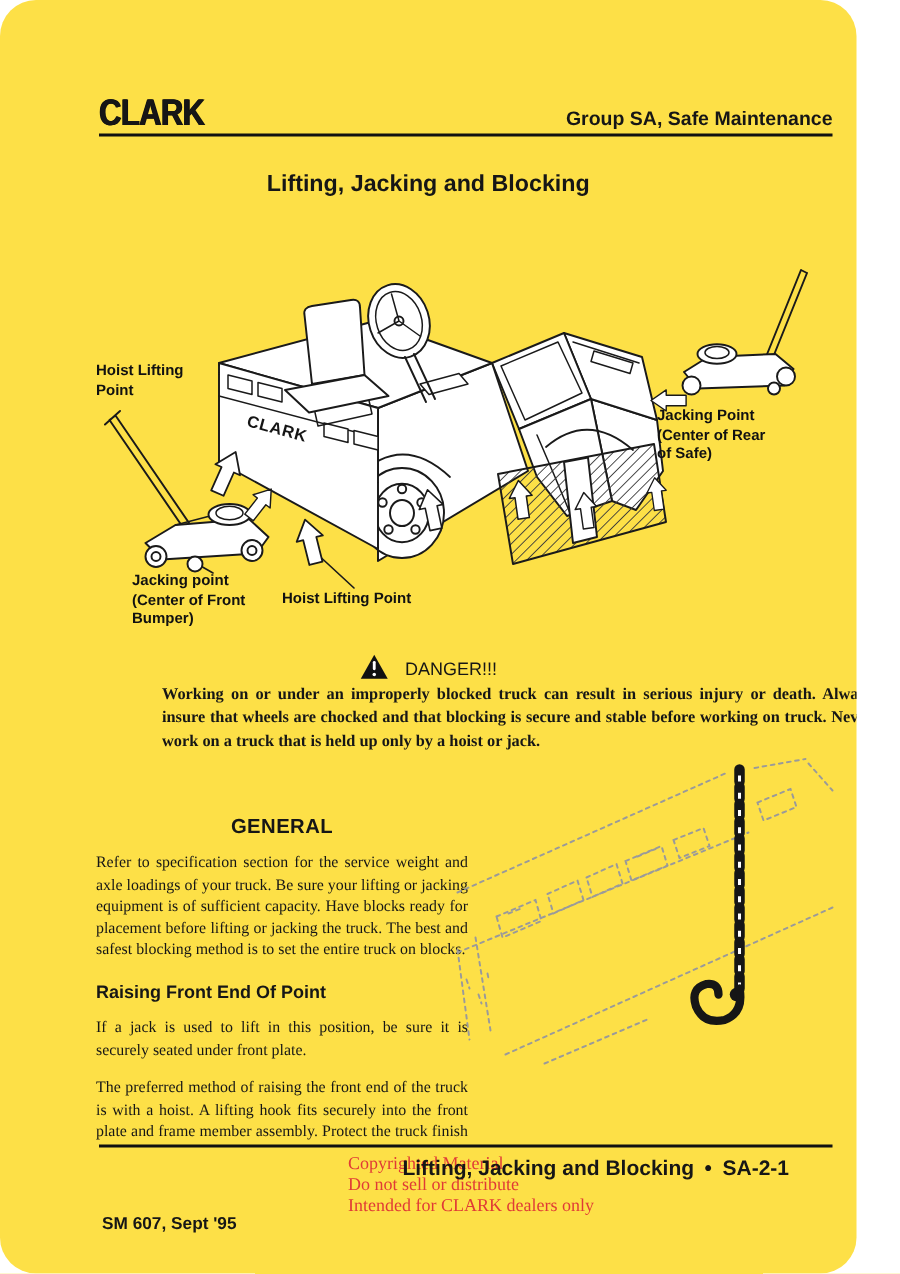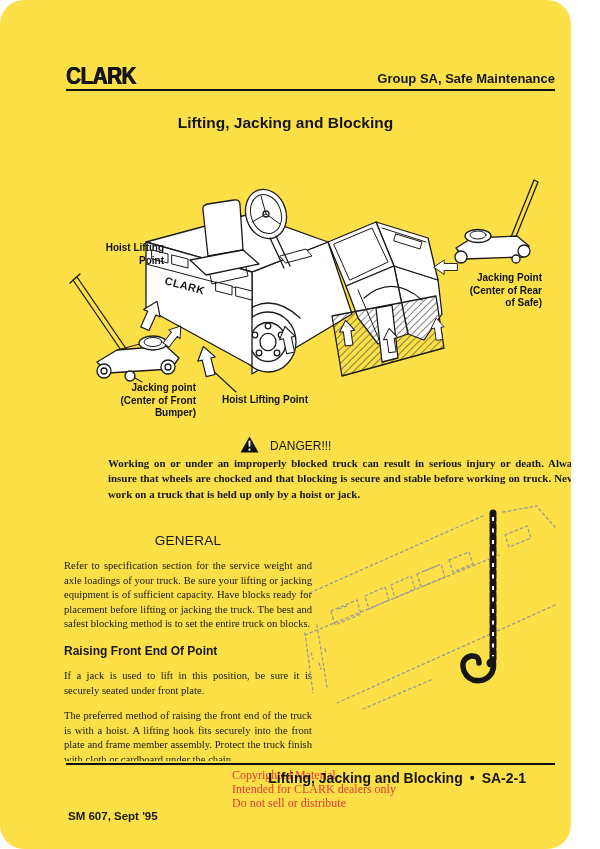--- a/index.html
+++ b/index.html
@@ -13,30 +13,30 @@
         transform:scaleY(1.12) scaleX(0.94);transform-origin:left bottom;
         text-shadow:0.6px 0 0 #111,-0.3px 0 0 #111;line-height:1;}
   .group-title{font-weight:bold;font-size:13px;margin-bottom:2px;}
   
   .sec-title{position:absolute;left:0;top:112px;width:100%;text-align:center;
              font-weight:bold;font-size:15.5px;line-height:1.45;}
   
   .fig1{position:absolute;left:40px;top:168px;width:520px;height:268px;}
   .fig1 svg{position:absolute;left:0;top:0;}
   .fig-label{position:absolute;font-weight:bold;font-size:10px;line-height:1.25;
-             text-align:right;color:#111;}
+             text-align:left;color:#111;}
   
   .danger-head{position:absolute;left:0;top:436px;width:100%;text-align:center;}
   .danger-head .ttl{font-weight:normal;font-size:12px;vertical-align:3px;margin-left:7px;}
   .danger-body{position:absolute;left:64px;top:456px;width:474px;
                font-family:"Liberation Serif",serif;font-weight:bold;font-size:10.9px;
                line-height:1.42;text-align:justify;margin-left:44px;}
   
   .col{position:absolute;left:64px;top:533px;width:248px;max-height:228px;overflow:hidden;}
-  .col .h2{font-weight:normal;font-size:13.5px;text-align:center;letter-spacing:0.3px;margin:0;}
+  .col .h2{font-weight:bold;font-size:13.5px;text-align:center;letter-spacing:0.3px;margin:10px;}
   .col p{font-family:"Liberation Serif",serif;font-size:10.6px;line-height:1.38;
          text-align:justify;margin:11px 0 0 0;}
   .col .h3{font-weight:bold;font-size:12px;margin:12px 0 0 0;}
   
   .fig2{position:absolute;left:303px;top:503px;width:258px;height:248px;}
   
   .footer-rule{position:absolute;left:66px;top:763px;width:489px;border-top:2.5px solid #111;}
   .footer-doc{position:absolute;left:68px;top:770px;font-weight:bold;font-size:11.5px;margin-top:40px;}
   .footer-right{position:absolute;right:45px;top:770px;font-weight:bold;font-size:14px;padding-left:28px;}
   .footer-right .sep{margin:0 7px;}
@@ -213,20 +213,20 @@
         <circle cx="188" cy="160" r="4.5" fill="#161616"></circle>
         <path d="M190,156 Q193,172 180,177 Q166,180 161,168 Q157,156 168,153 Q176,152 176,160" stroke="#161616" stroke-width="5.5" fill="none" stroke-linecap="round"></path>
       </g>
     </svg>
   </div>
 
   <div class="footer-rule"></div>
   <div class="footer-doc">SM 607, Sept '95</div>
   <div class="watermark">
     <div>Copyrighted Material</div>
+    <div>Do not sell or distribute</div>
     <div>Intended for CLARK dealers only</div>
-    <div>Do not sell or distribute</div>
   </div>
   <div class="footer-right">
     <span>Lifting, Jacking and Blocking</span><span class="sep">•</span><span>SA-2-1</span>
   </div>
 
 </div>
 
 </body></html>

